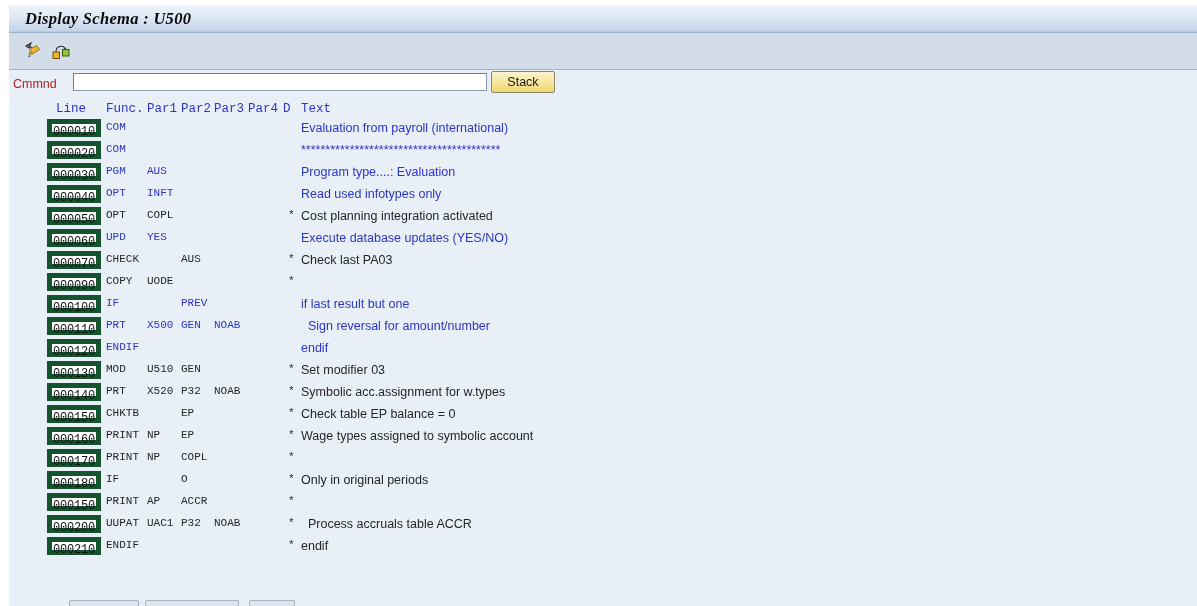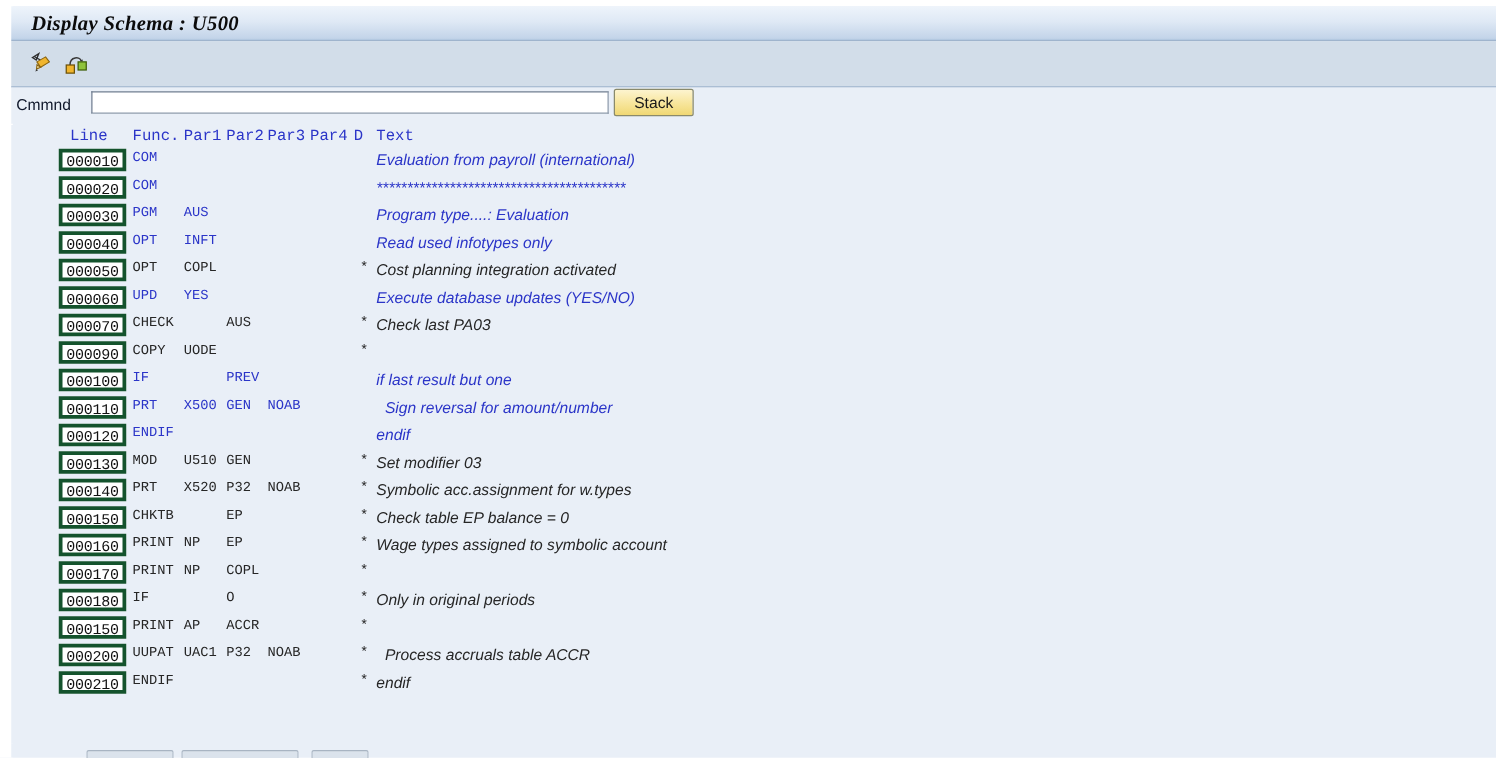--- a/index.html
+++ b/index.html
@@ -105,21 +105,21 @@
     top: 70px;
     width: 1188px;
     height: 29px;
     background: #e9eff7;
   }
   .cmd-label {
     position: absolute;
     left: 4px;
     top: 7px;
     font-size: 12.5px;
-    color: #0f172a;
+    color: #b91c1c;
     white-space: nowrap;
   }
   .cmd-input {
     position: absolute;
     left: 64px;
     top: 3px;
     width: 414px;
     height: 18px;
     border: 1px solid #8c9aab;
     border-top-color: #6e7d90;
@@ -180,21 +180,21 @@
     height: 22px;
   }
   .row .lineno {
     position: absolute;
     left: 4px;
     top: 1px;
     width: 54px;
     height: 18px;
     line-height: 17px;
     background: #ffffff;
-    border: 3px solid #14532d;
+    border: 5px solid #14532d;
     box-sizing: border-box;
     font-family: "Liberation Mono", monospace;
     font-size: 12px;
     color: #111111;
     text-align: center;
     letter-spacing: -0.2px;
   }
   .row .cell {
     position: absolute;
     top: 3px;
@@ -208,21 +208,21 @@
     font-family: "Liberation Sans", sans-serif;
     font-size: 12.5px;
     white-space: pre;
   }
   
   .c-func { left: 63px; }
   .c-p1   { left: 104px; }
   .c-p2   { left: 138px; }
   .c-p3   { left: 171px; }
   .c-d    { left: 245px; }
-  .c-text { left: 258px; font-style: italic; }
+  .c-text { left: 258px; }
 
   .blue  { color: #2b35c8; }
   .dark  { color: #262626; }
 
   
   .bottom-strip {
     position: absolute;
     left: 9px;
     top: 595px;
     width: 1188px;

